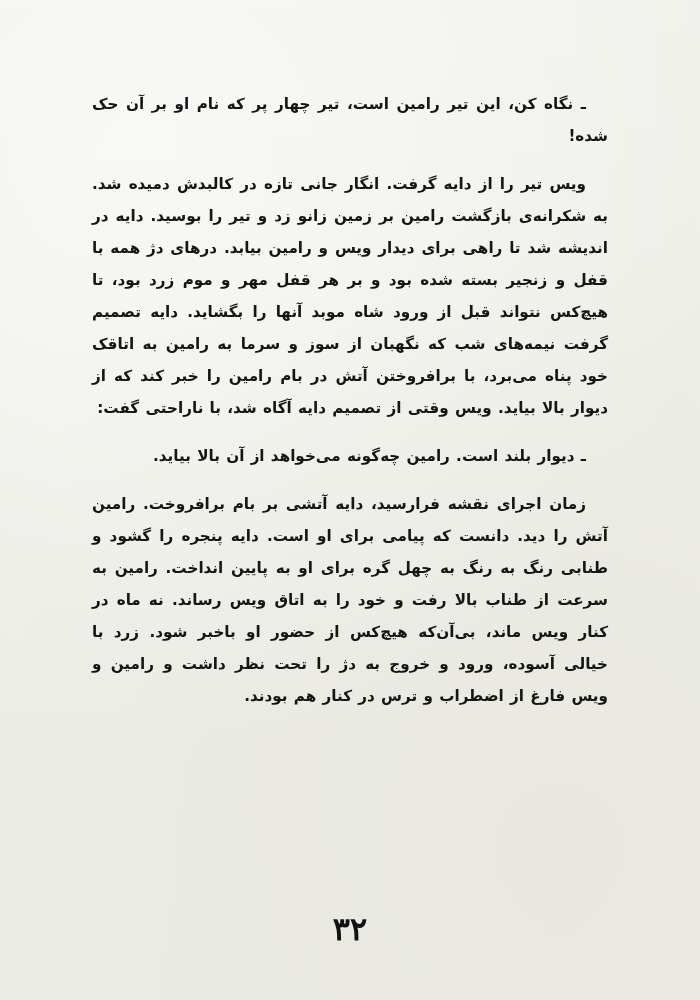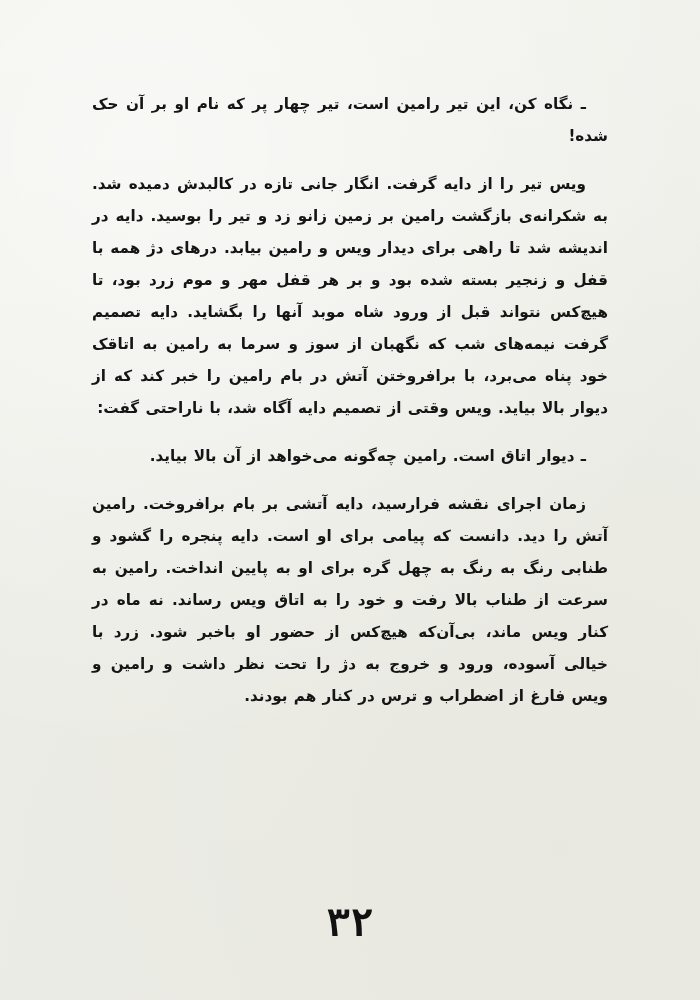--- a/index.html
+++ b/index.html
@@ -48,32 +48,32 @@
   }
   p.para + p.para {
     margin-top: 16px;
   }
   .folio {
     position: absolute;
     bottom: 52px;
     left: 0;
     right: 0;
     text-align: center;
-    font-size: 39px;
+    font-size: 32px;
     font-weight: 700;
     color: #111;
     letter-spacing: 1px;
-    font-family: Liberation Mono, monospace;
+    font-family: Liberation Serif, serif;
   }
 </style>
 </head>
 <body>
 
 <div class="page"></div>
 
 <div class="content">
   <p class="para dialogue">ـ نگاه کن، این تیر رامین است، تیر چهار پر که نام او بر آن حک شده!</p>
   <p class="para">ویس تیر را از دایه گرفت. انگار جانی تازه در کالبدش دمیده شد. به شکرانه‌ی بازگشت رامین بر زمین زانو زد و تیر را بوسید. دایه در اندیشه شد تا راهی برای دیدار ویس و رامین بیابد. درهای دژ همه با قفل و زنجیر بسته شده بود و بر هر قفل مهر و موم زرد بود، تا هیچ‌کس نتواند قبل از ورود شاه موبد آنها را بگشاید. دایه تصمیم گرفت نیمه‌های شب که نگهبان از سوز و سرما به رامین به اتاقک خود پناه می‌برد، با برافروختن آتش در بام رامین را خبر کند که از دیوار بالا بیاید. ویس وقتی از تصمیم دایه آگاه شد، با ناراحتی گفت:</p>
-  <p class="para dialogue">ـ دیوار اتاق است. رامین چه‌گونه می‌خواهد از آن بالا بیاید.</p>
+  <p class="para dialogue">ـ دیوار بلند است. رامین چه‌گونه می‌خواهد از آن بالا بیاید.</p>
   <p class="para">زمان اجرای نقشه فرارسید، دایه آتشی بر بام برافروخت. رامین آتش را دید. دانست که پیامی برای او است. دایه پنجره را گشود و طنابی رنگ به رنگ به چهل گره برای او به پایین انداخت. رامین به سرعت از طناب بالا رفت و خود را به اتاق ویس رساند. نه ماه در کنار ویس ماند، بی‌آن‌که هیچ‌کس از حضور او باخبر شود. زرد با خیالی آسوده، ورود و خروج به دژ را تحت نظر داشت و رامین و ویس فارغ از اضطراب و ترس در کنار هم بودند.</p>
 </div>
 
 <div class="folio">۳۲</div>
 
 </body></html>

